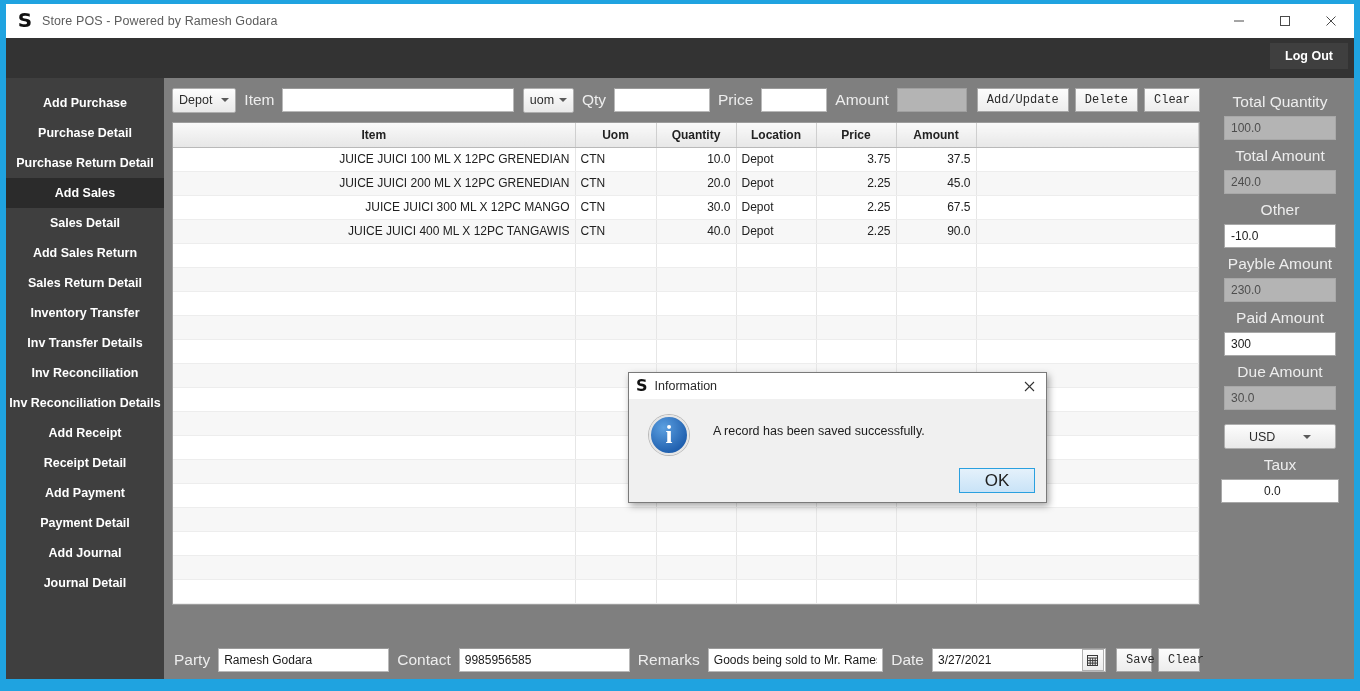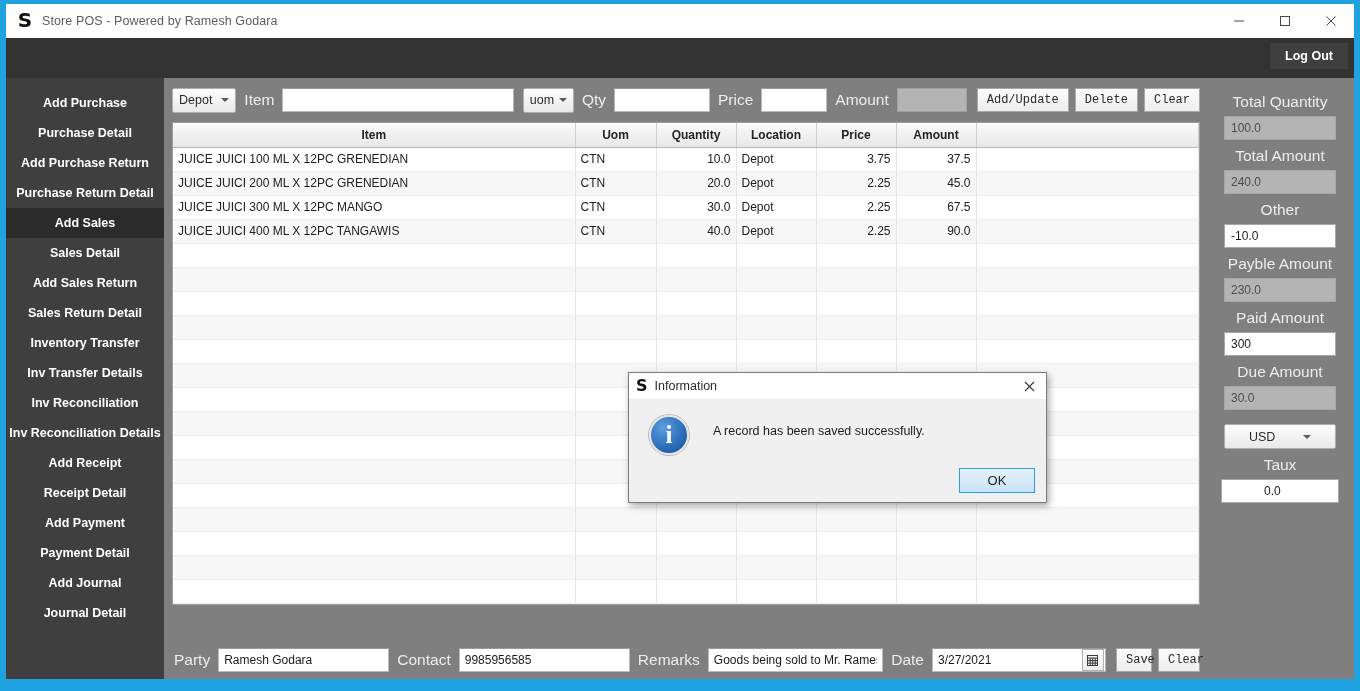--- a/index.html
+++ b/index.html
@@ -182,21 +182,21 @@
   #sales-grid td {
     height: 24px;
     border-right: 1px solid #e6e6e6;
     border-bottom: 1px solid #ededed;
     padding: 0 5px;
     color: #202020;
     overflow: hidden;
     white-space: nowrap;
   }
   #sales-grid tr.alt td { background: #f7f7f7; }
-  .c-item   { width: 402px; text-align: left; }
+  .c-item   { width: 402px; text-align: right; }
   .c-uom    { width: 81px;  text-align: left; }
   .c-qty    { width: 80px;  text-align: right; }
   .c-loc    { width: 80px;  text-align: left; }
   .c-price  { width: 80px;  text-align: right; }
   .c-amount { width: 80px;  text-align: right; }
   .c-blank  { width: auto; }
 
   
   #footer-bar {
     height: 46px;
@@ -326,21 +326,21 @@
     padding-top: 9px;
   }
   #dialog-footer {
     position: absolute;
     right: 11px; bottom: 9px;
   }
   #dialog-ok {
     width: 76px; height: 25px;
     background: linear-gradient(#e4f1fb, #c9e3f7);
     border: 1px solid #2aa0df;
-    font-size: 13px; color: #222;
+    font-size: 17px; color: #222;
     cursor: pointer;
     font-family: "Liberation Sans", sans-serif;
   }
 </style>
 </head>
 <body>
 
 <div id="app-window">
 
   <div id="title-bar">
@@ -373,23 +373,20 @@
   <div id="body-area">
 
     <nav id="sidebar">
         <div class="nav-item">
           <span>Add Purchase</span>
         </div>
         <div class="nav-item">
           <span>Purchase Detail</span>
         </div>
         <div class="nav-item">
-          <span>Add Purchase Return</span>
-        </div>
-        <div class="nav-item">
           <span>Purchase Return Detail</span>
         </div>
         <div class="nav-item active">
           <span>Add Sales</span>
         </div>
         <div class="nav-item">
           <span>Sales Detail</span>
         </div>
         <div class="nav-item">
           <span>Add Sales Return</span>

